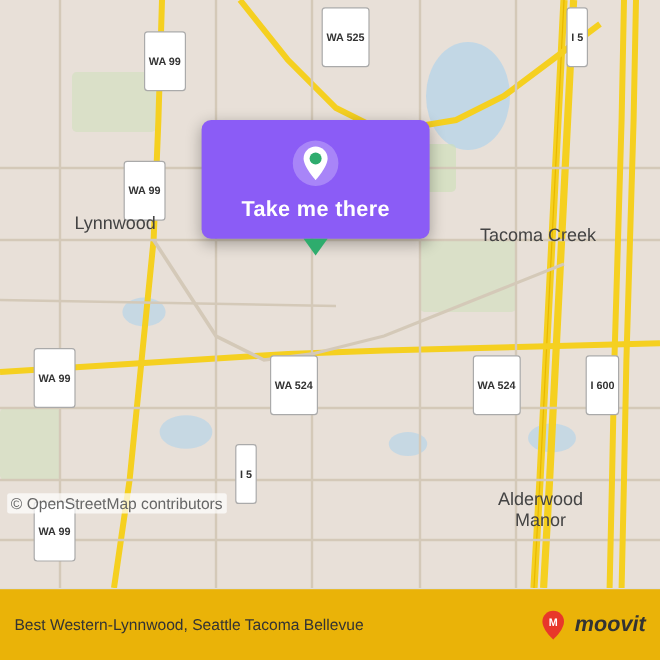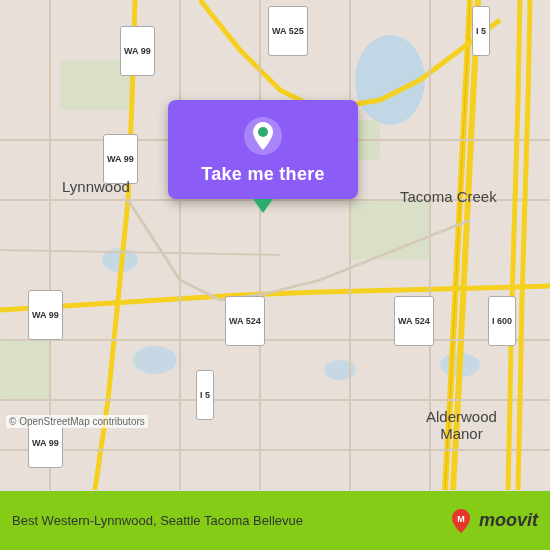--- a/index.html
+++ b/index.html
@@ -89,21 +89,21 @@
       font-weight: bold;
       color: #333;
       padding: 19px 3px;
       white-space: nowrap;
     }
 
     
     #bottom-bar {
       width: 550px;
       height: 60px;
-      background: #84cc16;
+      background: #eab308;
       display: flex;
       align-items: center;
       padding: 0 12px;
       border-top: 1px solid #ddd;
     }
 
     .bottom-text {
       flex: 1;
       font-size: 13px;
       color: #333;
@@ -124,21 +124,21 @@
       font-size: 18px;
       font-weight: bold;
       color: #333;
       font-style: italic;
     }
 
     .copyright-label {
       position: absolute;
       bottom: 62px;
       left: 6px;
-      font-size: 10px;
+      font-size: 13px;
       color: #666;
       background: rgba(255,255,255,0.7);
       padding: 1px 3px;
       border-radius: 2px;
     }
   </style>
 </head>
 <body>
 
 <div id="map-container">
@@ -195,21 +195,21 @@
   <div class="road-badge" style="top:290px; left:28px;">WA 99</div>
   <div class="road-badge" style="top:418px; left:28px;">WA 99</div>
   <div class="road-badge" style="top:134px; left:103px;">WA 99</div>
   <div class="road-badge" style="top:296px; left:225px;">WA 524</div>
   <div class="road-badge" style="top:296px; left:394px;">WA 524</div>
   <div class="road-badge" style="top:370px; left:196px;">I 5</div>
   <div class="road-badge" style="top:296px; left:488px;">I 600</div>
 
   <div class="map-label" style="top:178px; left:62px;">Lynnwood</div>
   <div class="map-label" style="top:188px; left:400px;">Tacoma Creek</div>
-  <div class="map-label" style="top:408px; left:426px; text-align:center;">Alderwood<br>Manor</div>
+  <div class="map-label" style="top:408px; left:415px; text-align:center;">Alderwood<br>Manor</div>
 
   <div class="map-popup">
 
     <svg class="popup-icon" viewBox="0 0 40 40" xmlns="http://www.w3.org/2000/svg">
       <circle cx="20" cy="20" r="19" fill="white" opacity="0.25"></circle>
       <path d="M20 6 C14.5 6 10 10.5 10 16 C10 23 20 34 20 34 C20 34 30 23 30 16 C30 10.5 25.5 6 20 6 Z" fill="white"></path>
       <circle cx="20" cy="16" r="5" fill="#2eac6d"></circle>
     </svg>
     <button class="popup-button">Take me there</button>
   </div>

